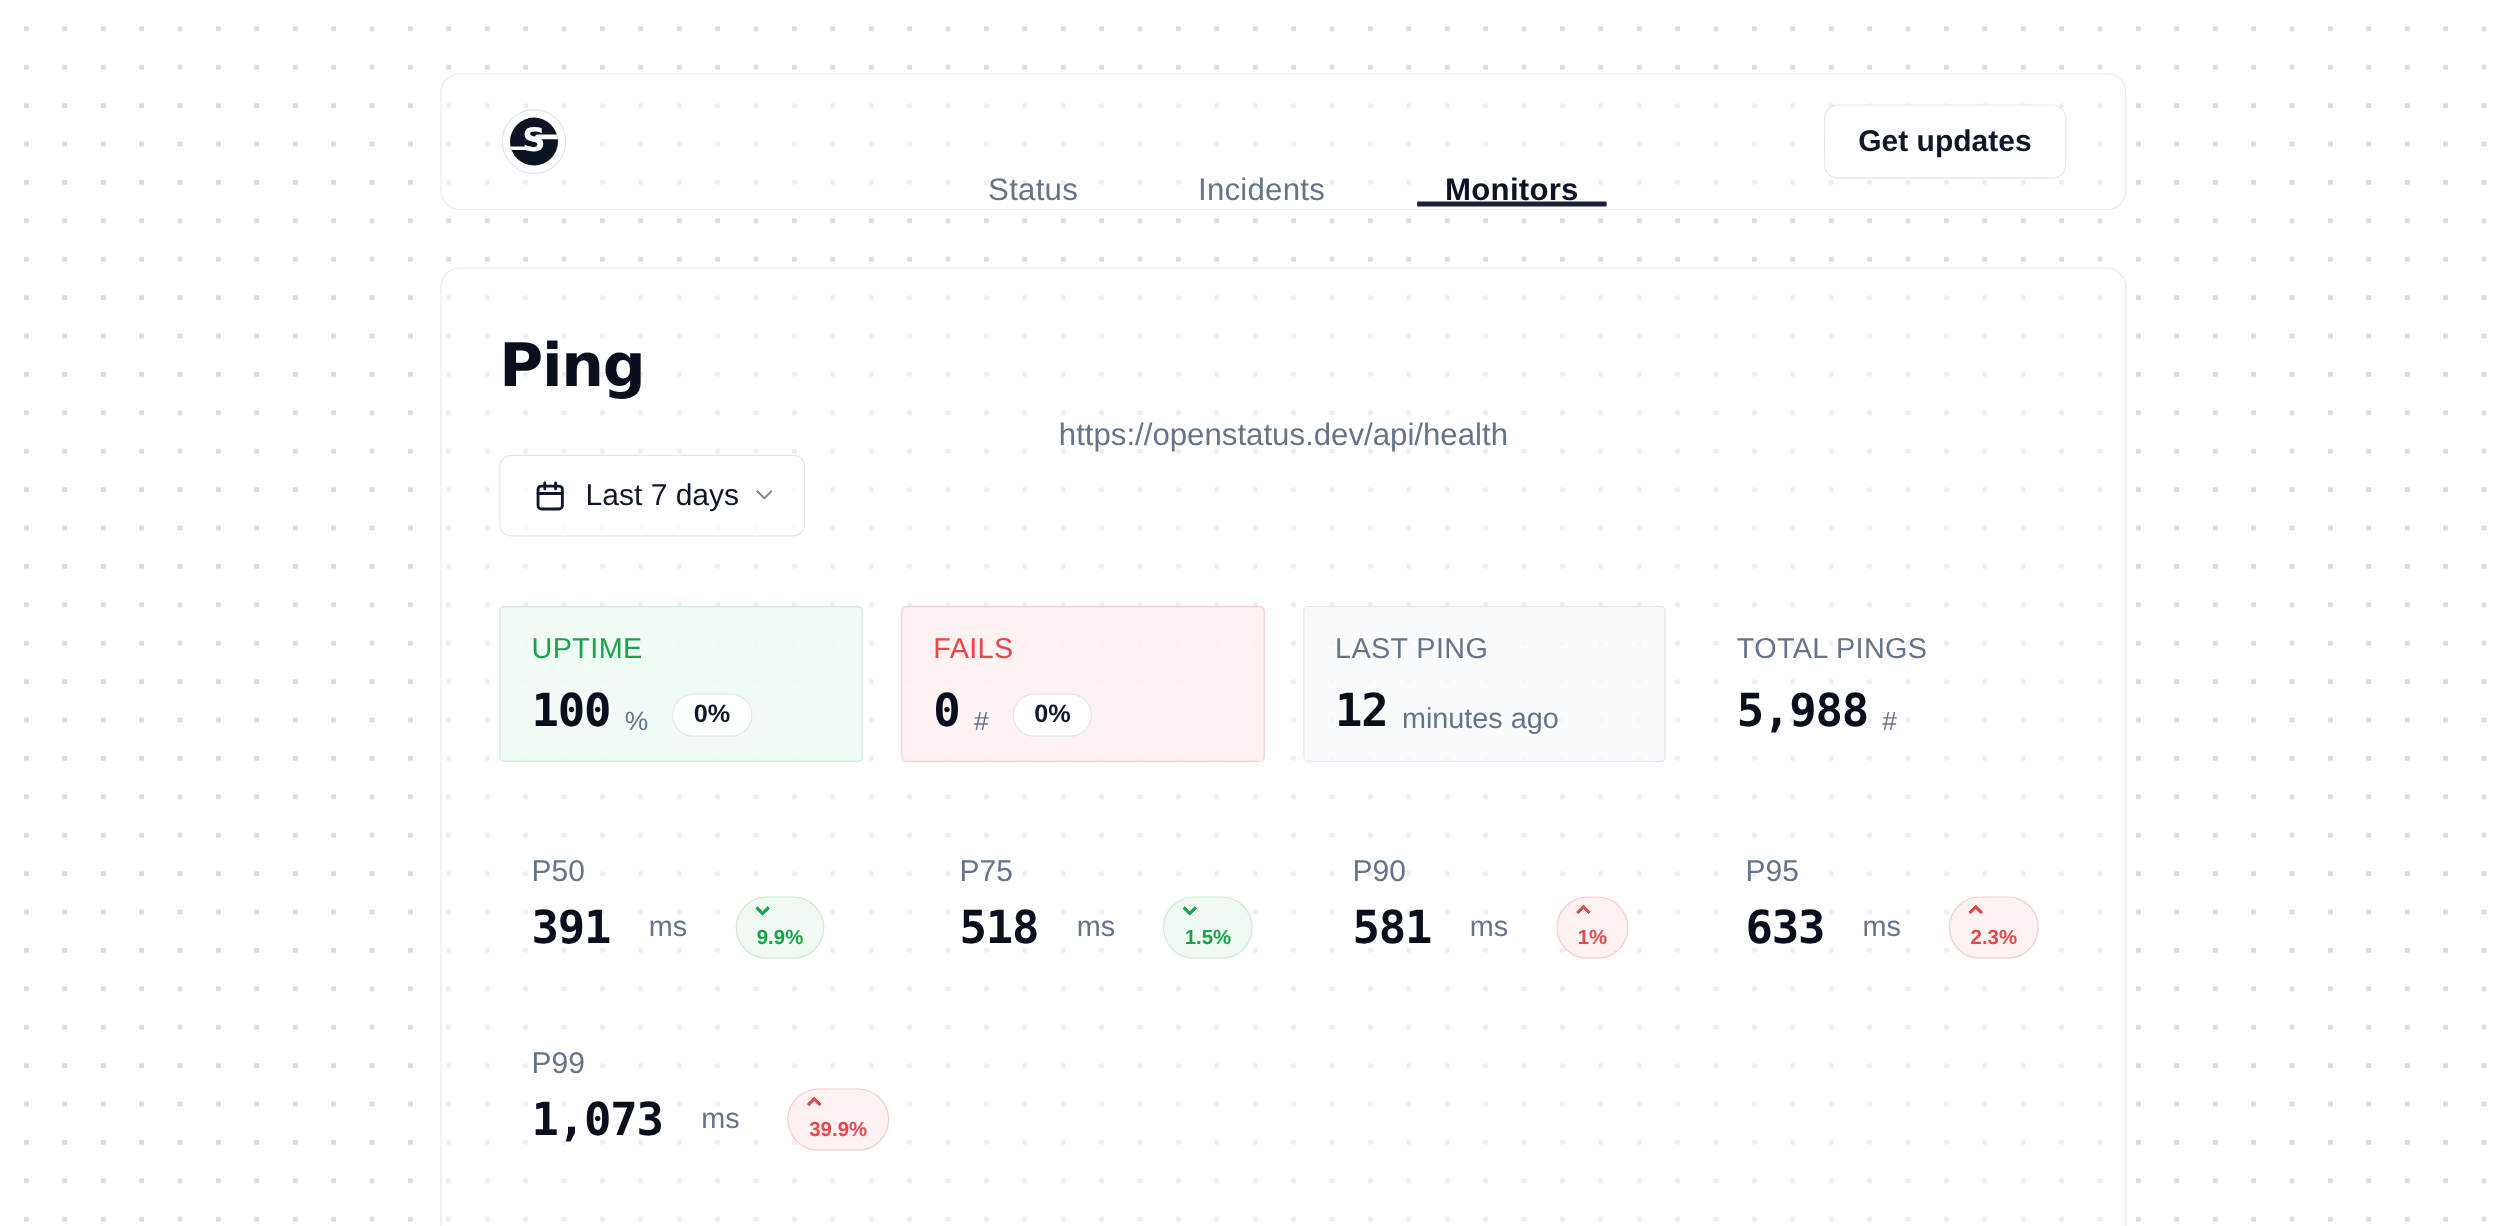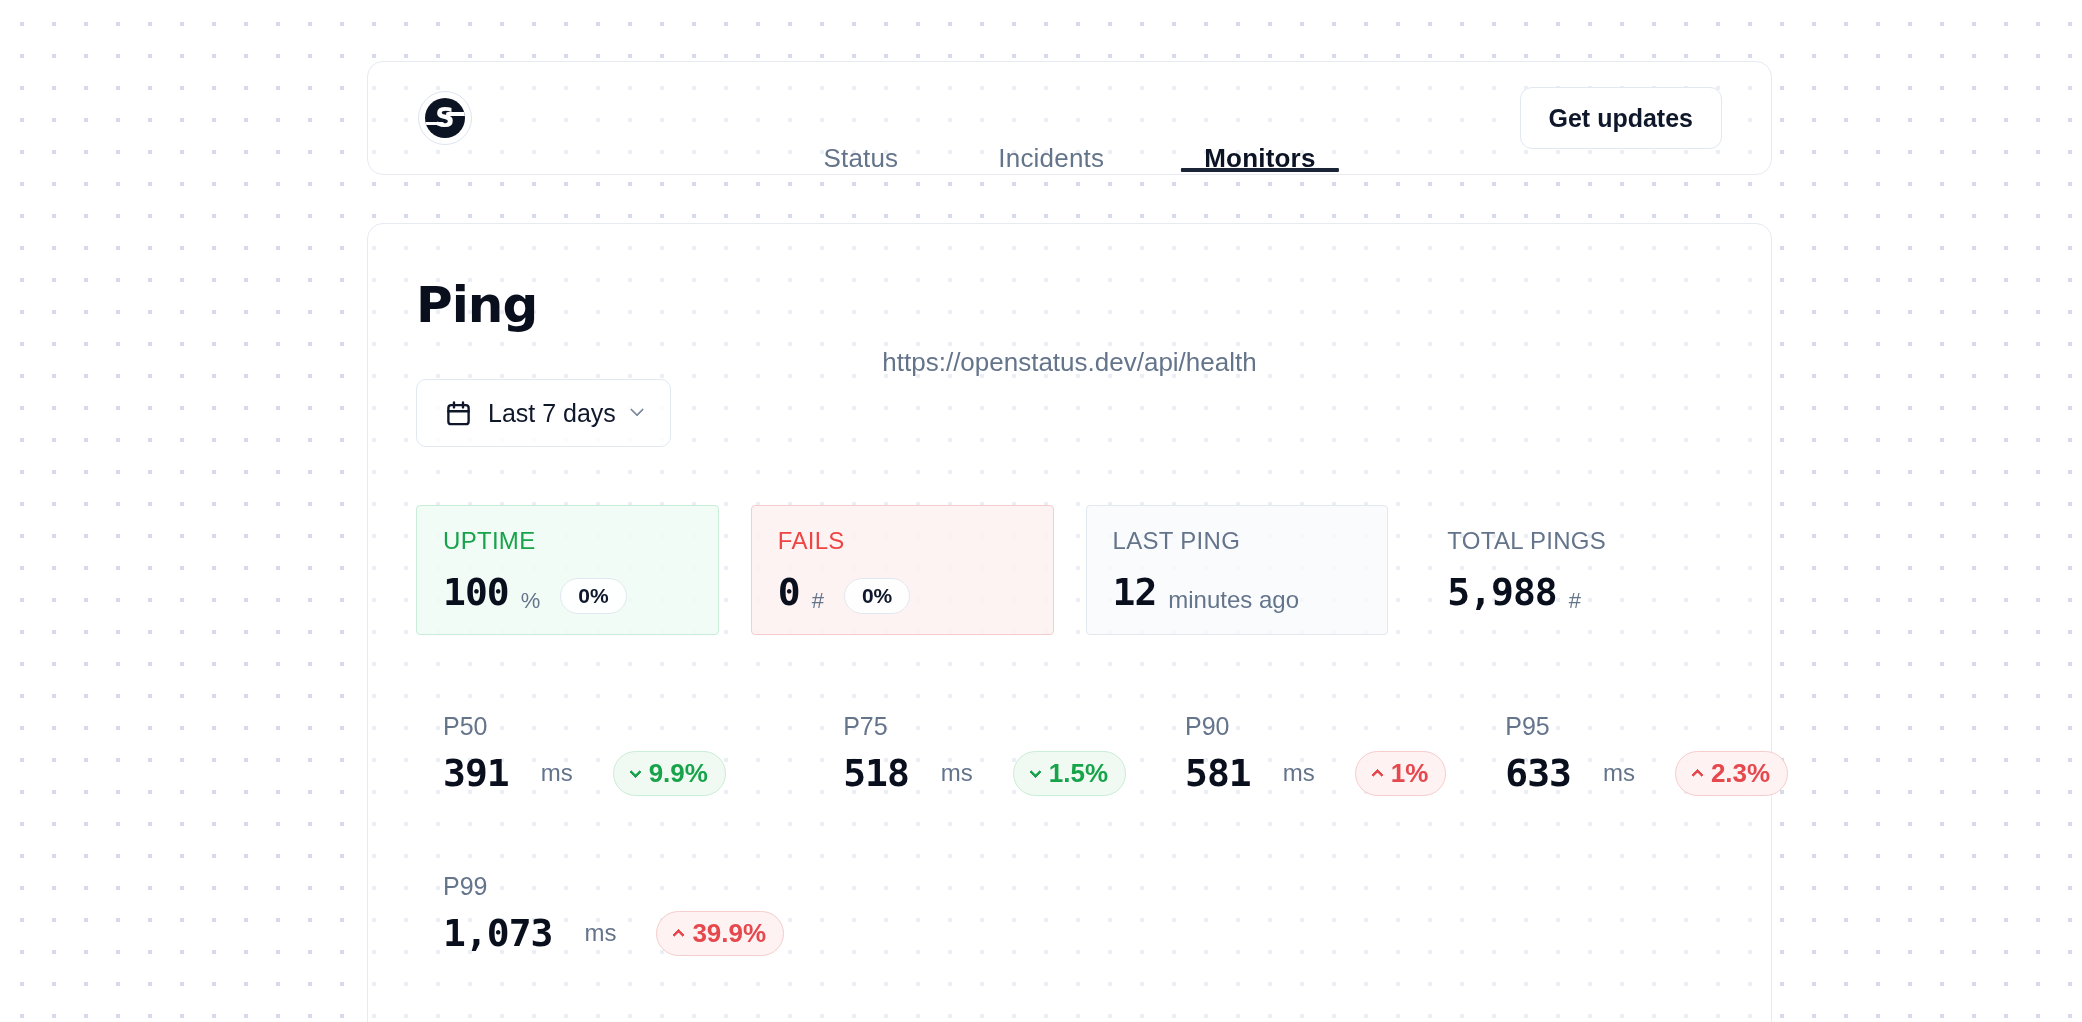--- a/index.html
+++ b/index.html
@@ -115,23 +115,24 @@
   }
 
   .pct-grid {
     margin-top:76px;
     display:grid; grid-template-columns:repeat(4,1fr); column-gap:32px; row-gap:74px;
   }
   .pct-block { padding-left:27px; }
   .pct-label { font-size:25px; line-height:30px; color:#64748b; font-weight:500; }
   .pct-value-row { margin-top:8px; display:flex; align-items:center; gap:32px; height:48px; }
   .trend-badge {
-    display:inline-flex; align-items:center; gap:9px;
-    border-radius:999px; padding:6px 17px; font-size:26px; font-weight:700;
+    display:inline-flex; align-items:flex-start; gap:9px;
+    border-radius:999px; padding:6px 17px; font-size:17px; font-weight:700;
     margin-left:8px;
+    flex-direction:column;
   }
   .trend-badge.good { color:#16a34a; background:rgba(239,250,242,0.95); border:1.5px solid #c9edd6; }
   .trend-badge.bad  { color:#e5484d; background:rgba(254,241,241,0.95); border:1.5px solid #f6cdcd; }
   .trend-badge .chev { width:9px; height:9px; border-width:3px; }
 
   
   .cal-icon { width:27px; height:27px; }
 </style>
 </head>
 <body>

